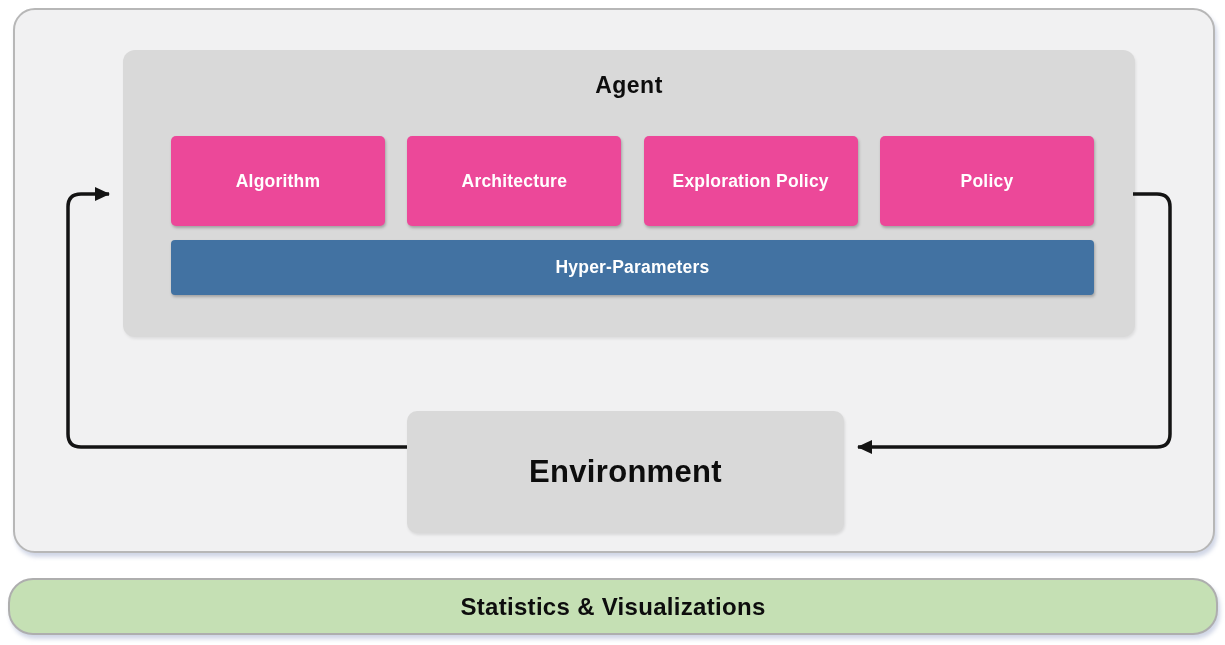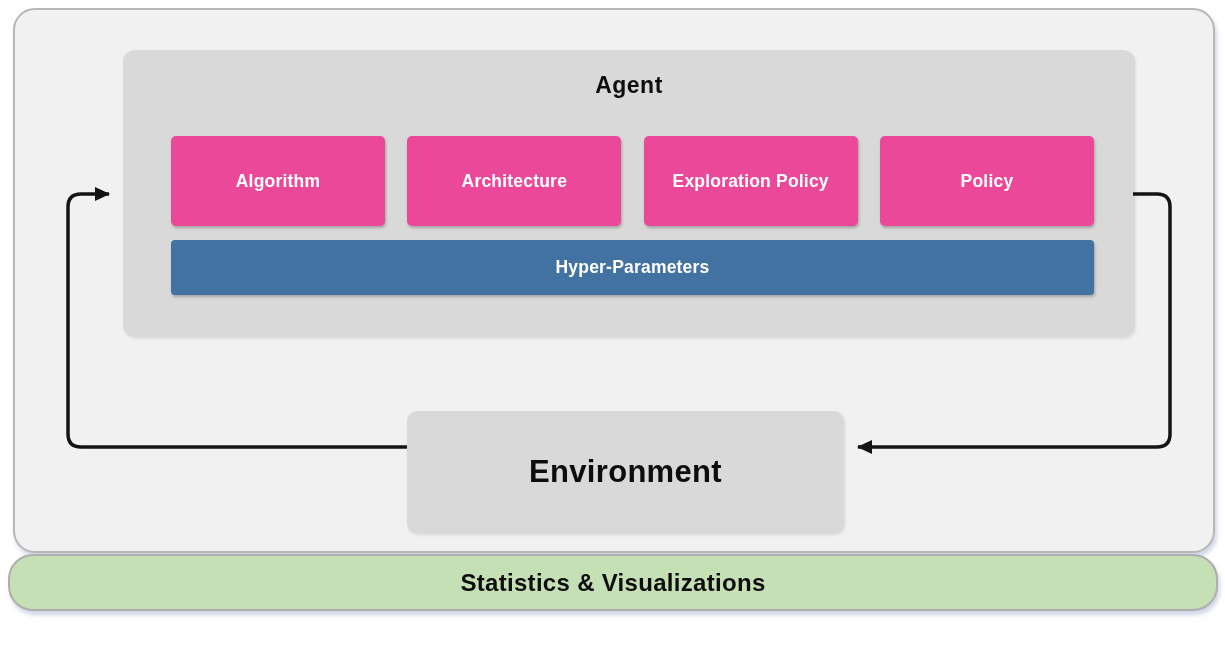--- a/index.html
+++ b/index.html
@@ -110,21 +110,21 @@
     left: 0;
     top: 0;
     width: 1225px;
     height: 645px;
     pointer-events: none;
     z-index: 3;
   }
   .stats-bar {
     position: absolute;
     left: 8px;
-    top: 554px;
+    top: 578px;
     width: 1206px;
     height: 53px;
     background: #c5e0b4;
     border: 2px solid #aeaeae;
     border-radius: 25px;
     display: flex;
     align-items: center;
     justify-content: center;
     font-size: 24px;
     font-weight: bold;

